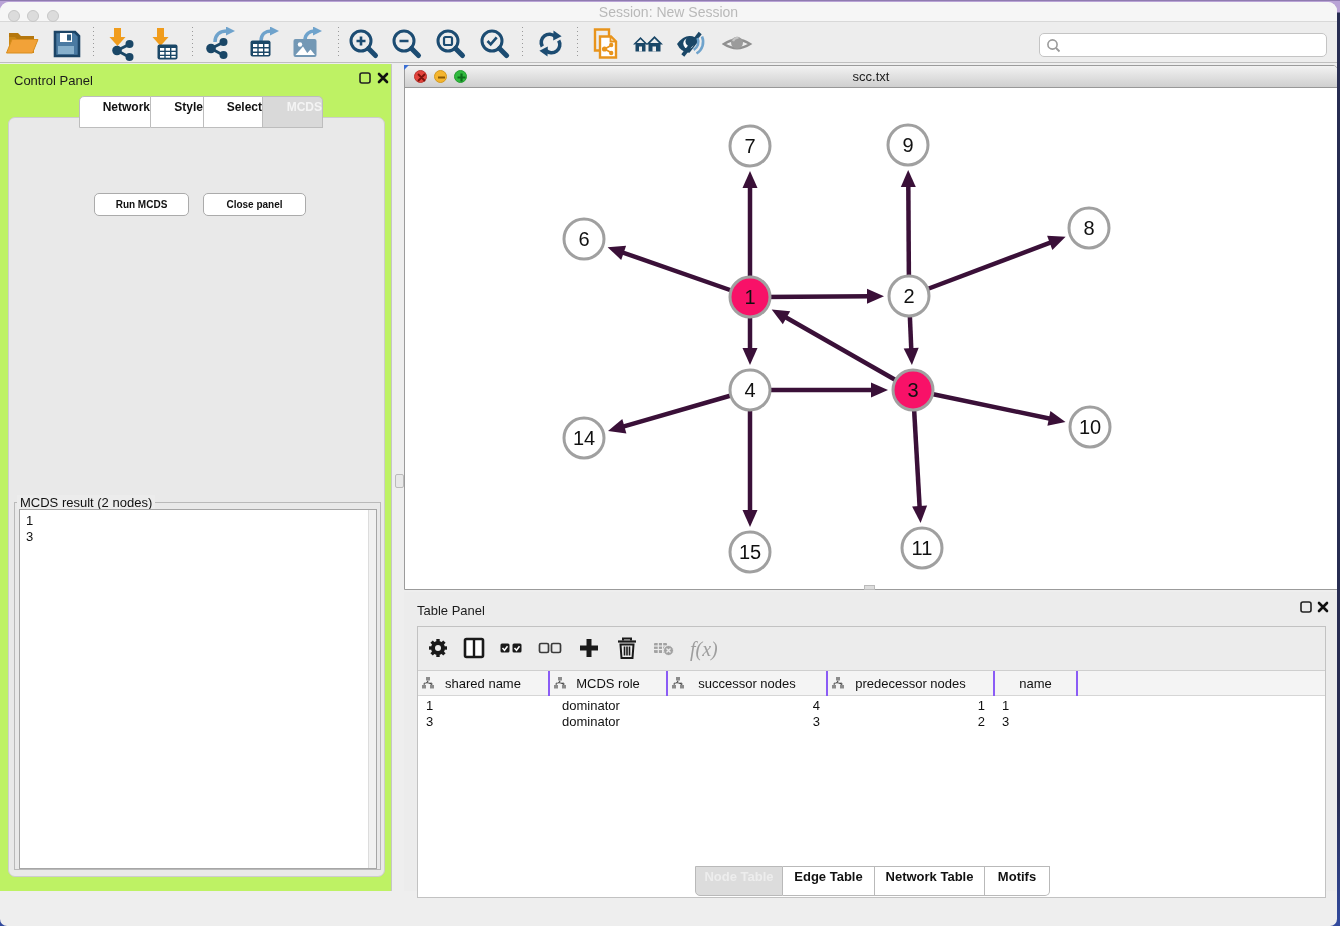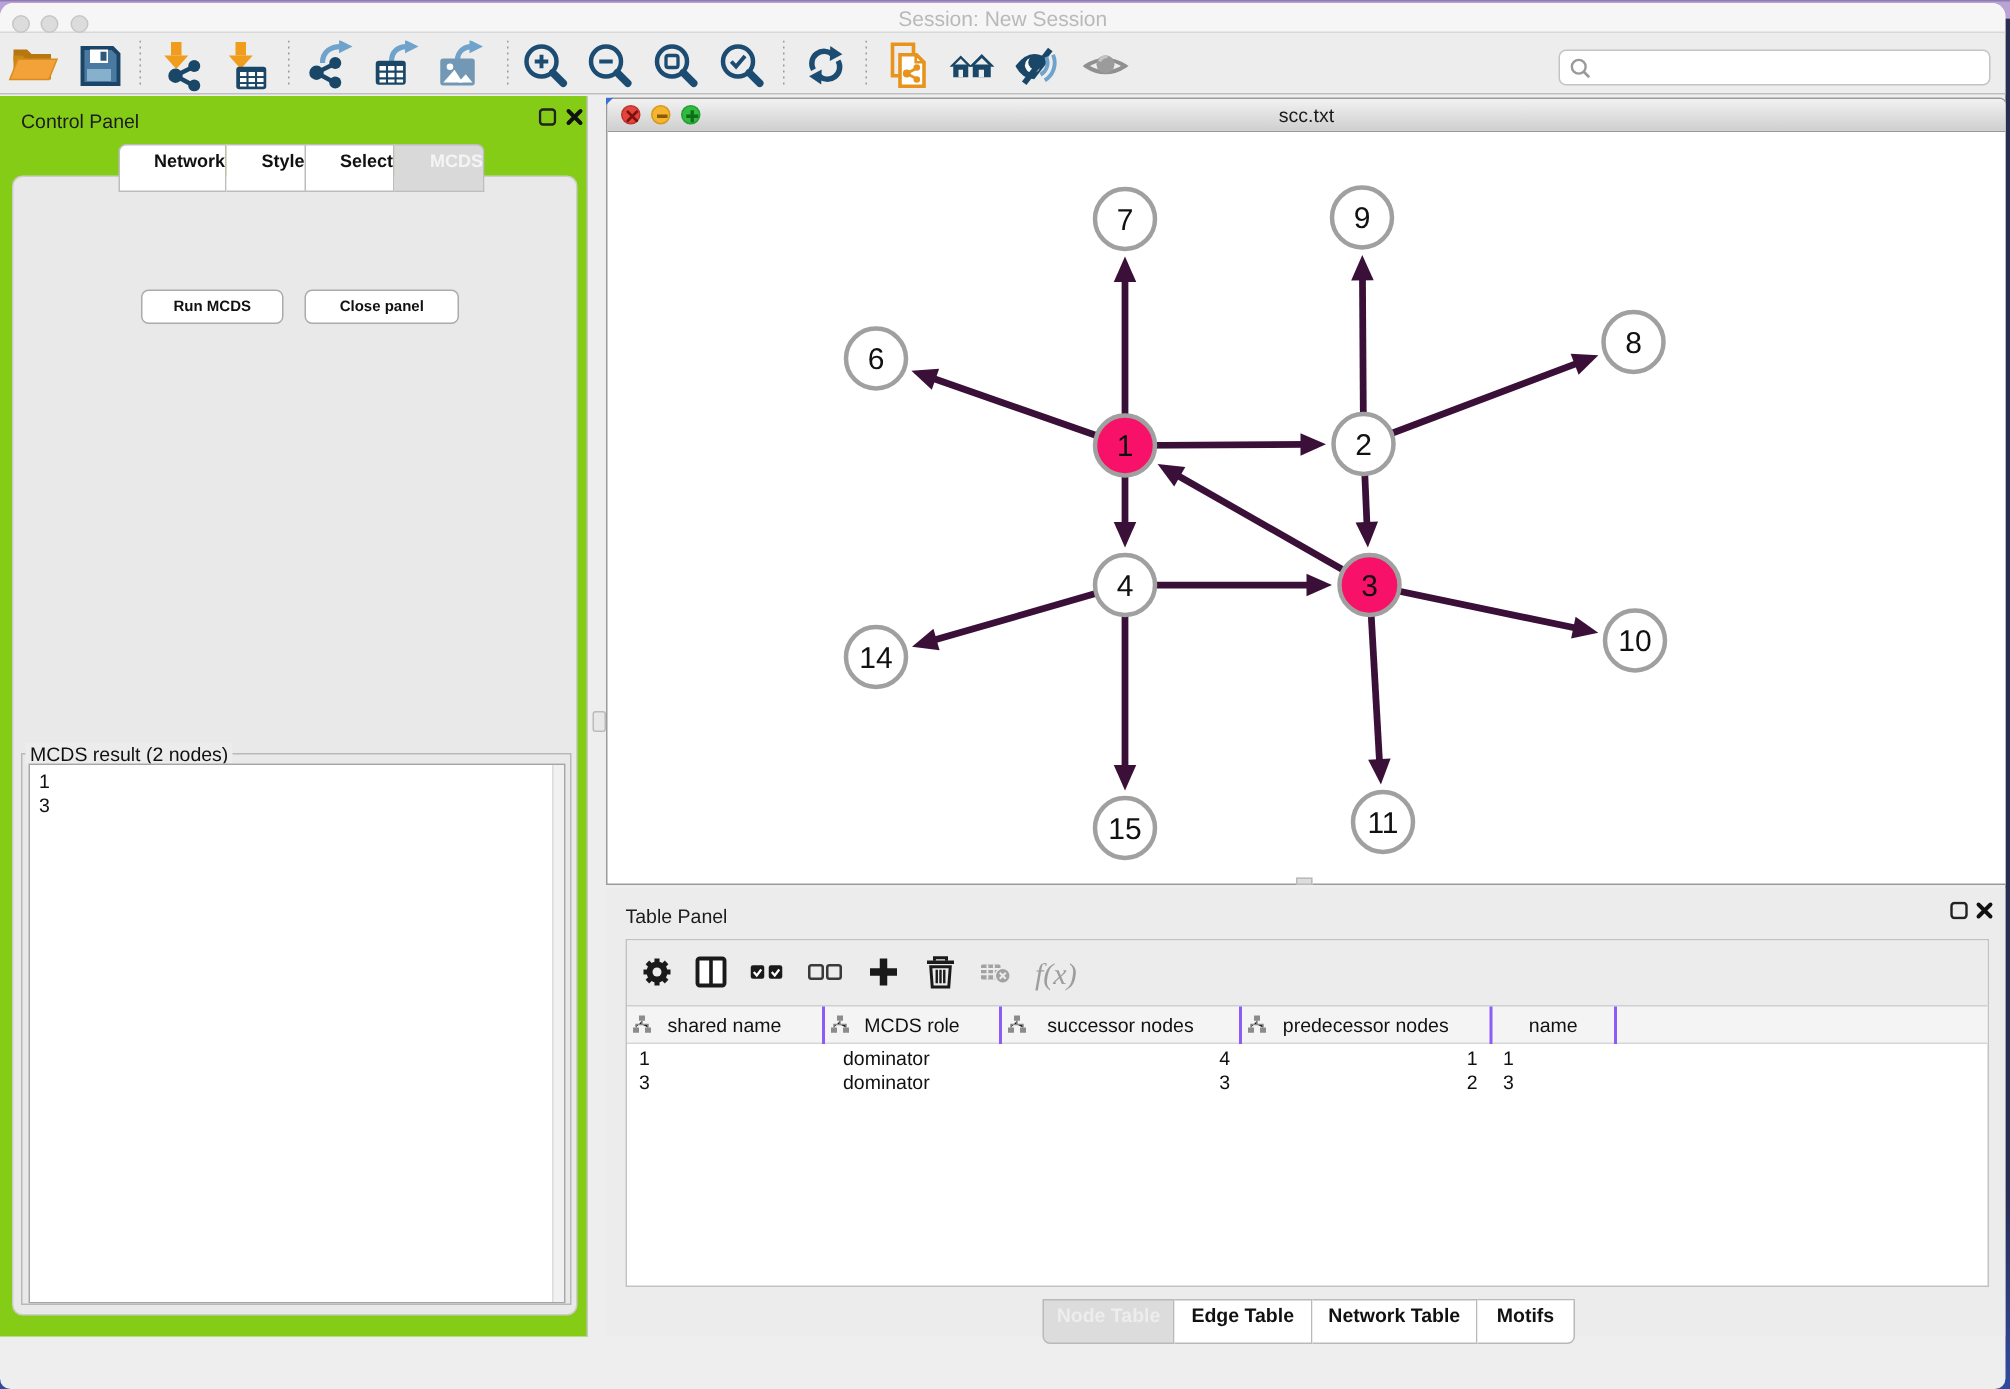--- a/index.html
+++ b/index.html
@@ -13,34 +13,34 @@
   
   #titlebar { position:absolute; left:0; top:0; width:100%; height:20px; background:#f6f6f6; border-bottom:1px solid #d8d8d8; }
   .tl { position:absolute; top:8px; width:12px; height:12px; border-radius:50%; background:#dcdcdc; border:1px solid #c6c6c6; }
   #wtitle { position:absolute; top:2px; left:0; width:100%; text-align:center; font-size:14px; color:#b9b9b9; }
   
   #toolbar { position:absolute; left:0; top:20px; width:100%; height:41px; background:#ededed; border-bottom:1px solid #bfbfbf; }
   .sep { position:absolute; top:5px; height:31px; width:1px; background-image:linear-gradient(#9a9a9a 33%, rgba(0,0,0,0) 0%); background-size:1px 4px; }
   .tbi { position:absolute; top:5px; }
   #searchbox { position:absolute; left:1039px; top:11px; width:288px; height:24px; background:#fff; border:1px solid #c4c4c4; border-radius:5px; }
   
-  #cpanel { position:absolute; left:0; top:62px; width:392px; height:827px; background:#84cc16; border-right:1px solid #c6c6c6;text-decoration:underline; }
+  #cpanel { position:absolute; left:0; top:62px; width:392px; height:827px; background:#bef264; border-right:1px solid #c6c6c6;text-decoration:underline; }
   .ptitle { position:absolute; left:14px; top:9px; font-size:13px; color:#1c1c1c; }
   .tab { position:absolute; top:32px; height:32px; border:1px solid #bdbdbd; background:#fff; color:#111; font-size:12px; font-weight:bold; text-align:right; line-height:21px; border-left:none; }
   #tabpanelbox { position:absolute; left:8px; top:53px; width:377px; height:760px; border:1px solid #cdcdcd; border-radius:7px; background:#e9e9e9; }
   .btn { position:absolute; height:23px; background:#fff; border:1px solid #ababab; border-radius:5px; font-size:10px; font-weight:bold; color:#111; text-align:center; line-height:21px; }
   
   #statusbar { position:absolute; left:0; top:889px; width:1337px; height:35px; background:#f0f0f0; border-top:1px solid #c9c9c9; }
   
   #netwin { position:absolute; left:404px; top:63px; width:934px; height:525px; border:1px solid #9b9b9b; border-radius:5px 5px 0 0; background:#fff; }
   #nettitle { position:absolute; left:0; top:0; width:932px; height:22px; background:linear-gradient(#f2f2f2,#cfcfcf); border-bottom:1px solid #989898; border-radius:4px 4px 0 0; }
   .wbtn { position:absolute; top:4px; width:13px; height:13px; border-radius:50%; }
   
   #tpanel { position:absolute; left:404px; top:590px; width:933px; height:299px; background:#ececec; }
-  #tcontainer { position:absolute; left:13px; top:34px; width:909px; height:232px; background:#fff; border:1px solid #c2c2c2; }
+  #tcontainer { position:absolute; left:13px; top:34px; width:909px; height:272px; background:#fff; border:1px solid #c2c2c2; }
   #thead { position:absolute; left:0; top:43px; width:907px; height:26px; background:#f4f4f4; border-top:1px solid #cfcfcf; border-bottom:1px solid #d6d6d6; font-size:13px; color:#111; }
   .hcell { position:absolute; top:0; height:25px; border-right:2px solid #8b5cf6; text-align:center; line-height:25px; }
   .btab { position:absolute; top:274px; height:30px; background:#fff; border:1px solid #b9b9b9; border-left:none; font-size:13px; font-weight:bold; color:#111; text-align:center; line-height:20px; }
   .rowtxt { position:absolute; font-size:13px; color:#111; height:16px; line-height:16px; }
 </style>
 </head>
 <body>
 <div id="topline"></div>
 <div id="win">
 

